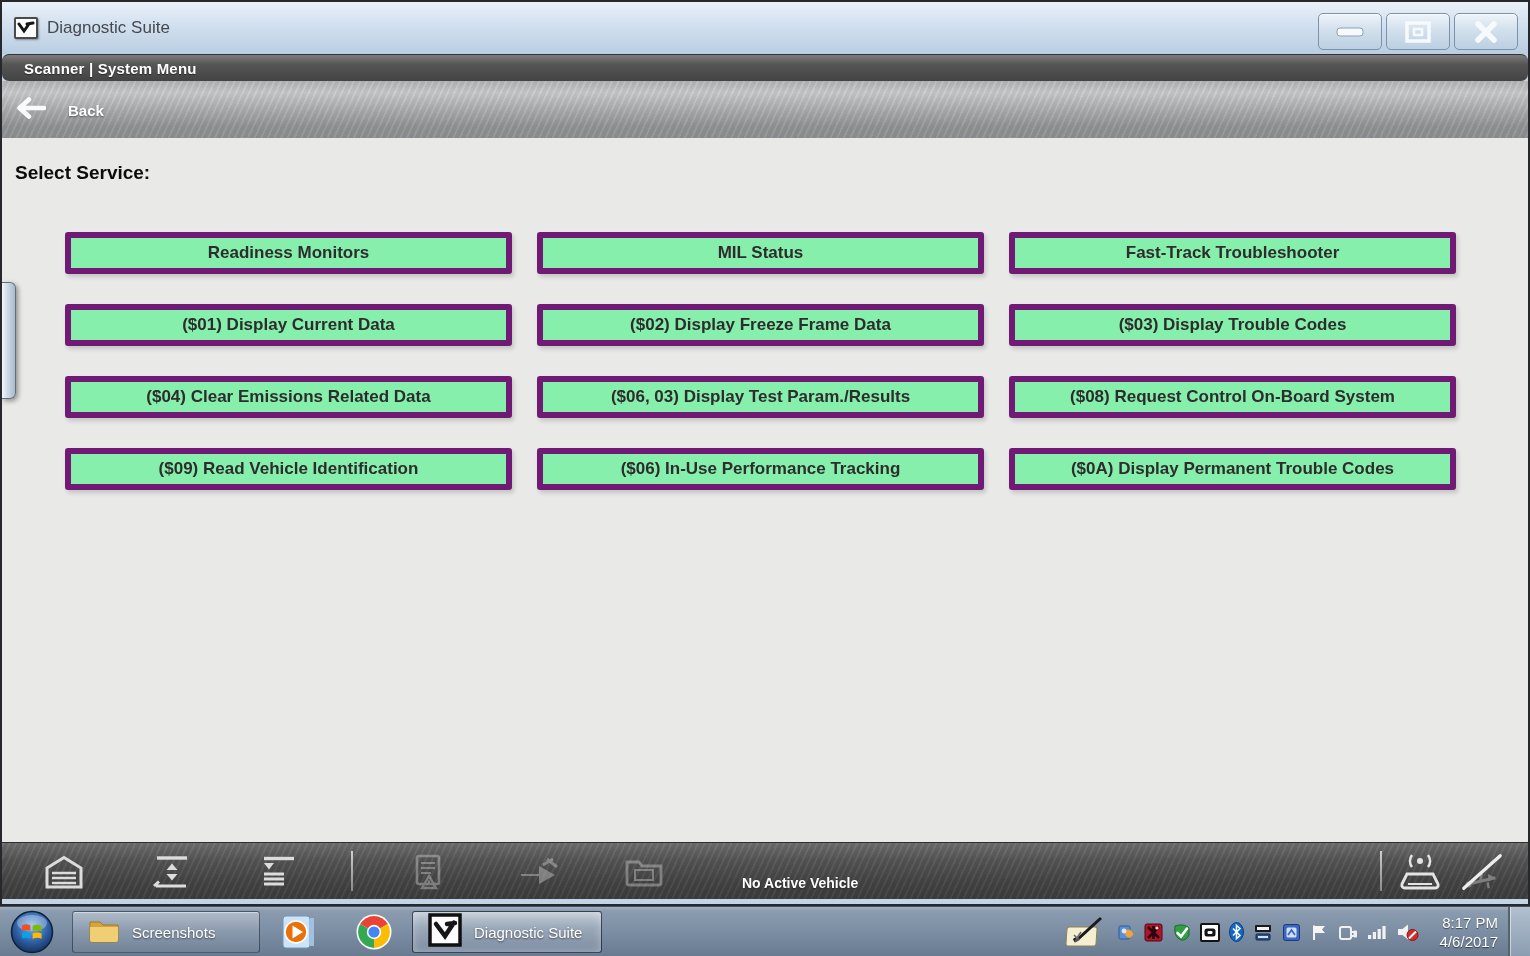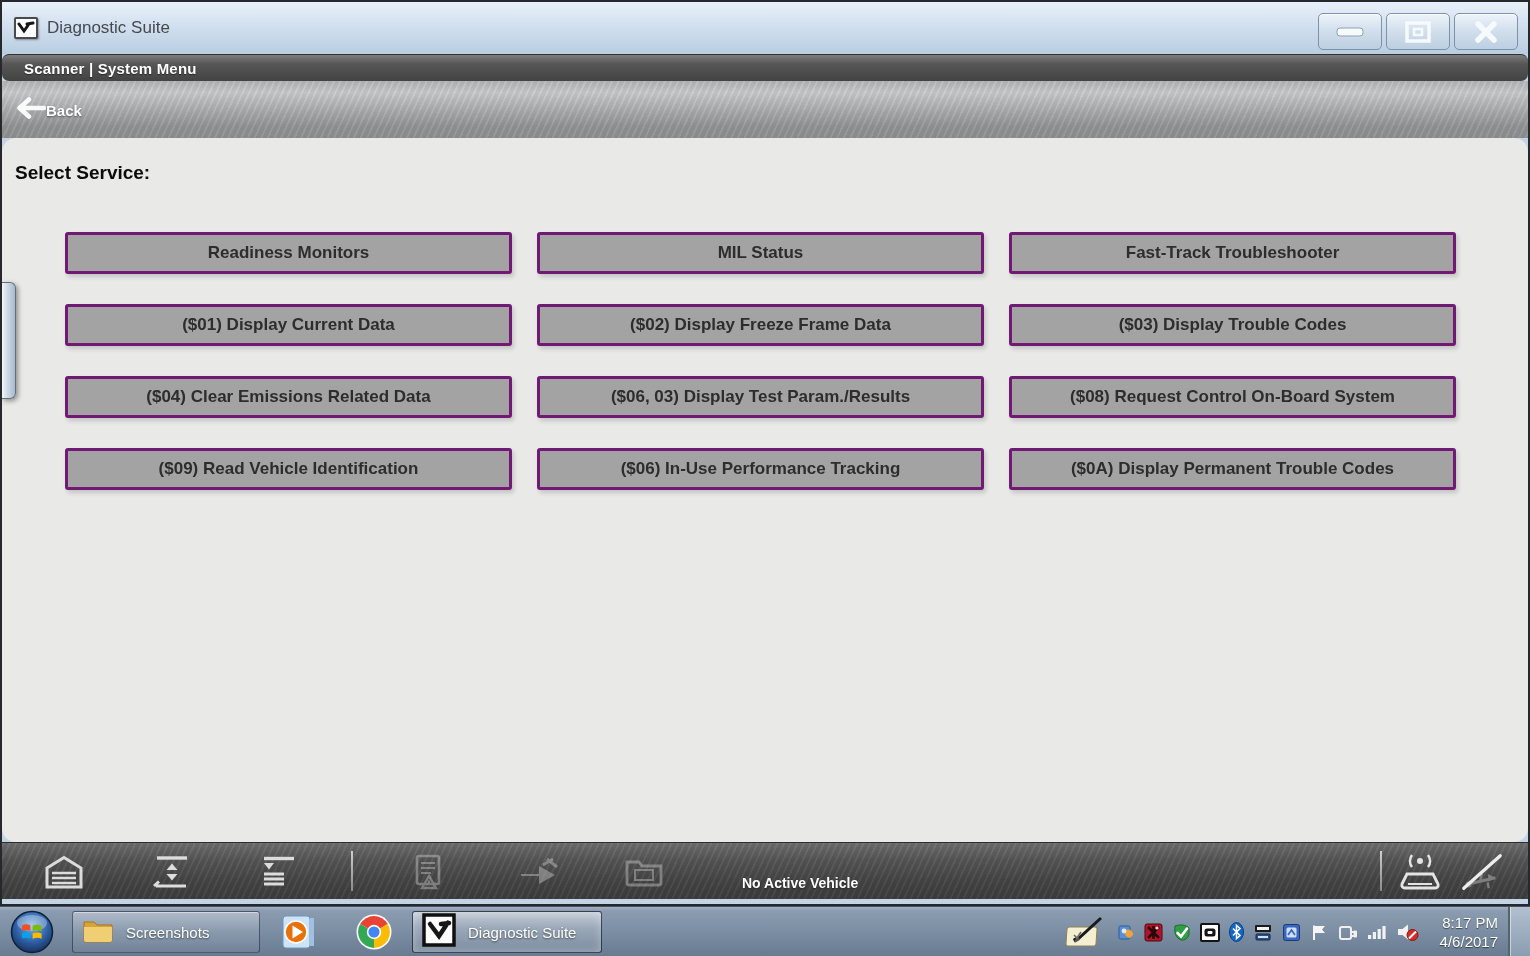--- a/index.html
+++ b/index.html
@@ -22,28 +22,28 @@
     display:flex; align-items:center; justify-content:center; box-shadow:inset 0 1px 0 rgba(255,255,255,.8); cursor:default; }
 
   .menubar { height:27px; background:linear-gradient(180deg,#7d7d7d 0%,#565656 35%,#434343 100%);
     display:flex; align-items:center; padding-left:22px; border-top:1px solid #333;border-radius:7px; }
   .menubar span { color:#fff; font-weight:bold; font-size:15px; letter-spacing:.2px; text-shadow:0 1px 1px rgba(0,0,0,.5); }
 
   .backbar { position:relative; height:57px;
     background:linear-gradient(180deg,#b4b6b7 0%,#c9cbcc 20%,#a8aaab 55%,#929495 80%,#8e9091 100%); }
   .backbar::after { content:""; position:absolute; inset:0;
     background:repeating-linear-gradient(115deg, rgba(255,255,255,.05) 0 2px, rgba(0,0,0,.05) 2px 6px); }
-  .back-hit { position:absolute; left:12px; top:9px; height:40px; display:flex; align-items:center; z-index:2; cursor:pointer; }
+  .back-hit { position:absolute; left:12px; top:9px; height:40px; display:flex; align-items:center; gap:22px; z-index:2; cursor:pointer; }
   .back-label { color:#fff; font-weight:bold; font-size:15px; text-shadow:0 1px 2px rgba(0,0,0,.45); }
 
-  .content { position:relative; height:704px; background:#e9e9e7; overflow:hidden;border-radius:14px; }
+  .content { position:relative; height:704px; background:#e9e9e7; overflow:hidden; }
   .heading { margin:24px 0 0 13px; font-size:19px; font-weight:bold; color:#0c0c0c; }
   .srv-grid { display:grid; grid-template-columns:repeat(3,447px); column-gap:25px; row-gap:30px;
     margin:48px 0 0 63px; }
-  .srv-btn { height:42px; background:#a3a3a3; border:3px solid #701a75; border-radius:3px;
+  .srv-btn { height:42px; background:#86efac; border:6px solid #701a75; border-radius:3px;
     font-family:"Liberation Sans",sans-serif; font-size:17px; font-weight:bold; color:#2d2d2d;
     box-shadow:2px 3px 4px rgba(0,0,0,.16); cursor:pointer; }
   .drawer-handle { position:absolute; left:0; top:144px; width:14px; height:117px;
     background:linear-gradient(90deg,#f2f6fa 0%,#cfdbe7 40%,#a9bac9 100%);
     border:1px solid #5f6f80; border-left:none; border-radius:0 6px 6px 0;
     box-shadow:2px 2px 5px rgba(0,0,0,.4); cursor:pointer; }
 
   .toolbar { position:relative; height:57px;
     background:linear-gradient(180deg,#6f6f6f 0%,#565656 30%,#464646 65%,#3d3d3d 100%);
     border-top:1px solid #2e2e2e; }
@@ -54,21 +54,21 @@
   .tb-sep { position:absolute; top:8px; width:2px; height:40px; background:linear-gradient(180deg,#cfcfcf,#8a8a8a); z-index:2; }
   .tb-status { position:absolute; left:740px; top:32px; color:#fff; font-weight:bold; font-size:14px; text-shadow:0 1px 2px rgba(0,0,0,.5); z-index:2; }
 
   
   .taskbar { position:absolute; left:0; bottom:0; width:1530px; height:50px;
     background:linear-gradient(180deg,#a3b2c3 0%,#8b9cb0 8%,#7e90a5 45%,#697b91 100%);
     border-top:1px solid #45525f; }
   .start-orb { position:absolute; left:10px; top:3px; width:44px; height:44px; cursor:pointer; }
   .tb-btn { position:absolute; top:4px; height:42px; border-radius:3px; border:1px solid rgba(20,30,45,.55);
     background:linear-gradient(180deg,rgba(255,255,255,.32) 0%,rgba(255,255,255,.12) 45%,rgba(255,255,255,.04) 100%);
-    box-shadow:inset 0 1px 0 rgba(255,255,255,.45); display:flex; align-items:center; padding-left:9px; gap:12px; cursor:pointer; }
+    box-shadow:inset 0 1px 0 rgba(255,255,255,.45); display:flex; align-items:center; padding-left:15px; gap:12px; cursor:pointer; }
   .tb-btn .lbl { color:#fff; font-size:15px; text-shadow:0 1px 2px rgba(0,0,0,.55); }
   .tb-btn.active { background:linear-gradient(180deg,rgba(255,255,255,.5) 0%,rgba(255,255,255,.22) 40%,rgba(255,255,255,.1) 100%);
     border-color:rgba(10,20,35,.7); box-shadow:inset 0 0 8px rgba(255,255,255,.35); }
   .pinned { position:absolute; top:6px; width:40px; height:38px; display:flex; align-items:center; justify-content:center; cursor:pointer; }
 
   .tray { position:absolute; right:110px; top:0; height:50px; display:flex; align-items:center; gap:9px; }
   .tray-ico { display:flex; align-items:center; justify-content:center; cursor:pointer; }
   .clock { position:absolute; right:32px; top:6px; width:72px; text-align:right; color:#fff; font-size:15px;
     line-height:19px; text-shadow:0 1px 1px rgba(0,0,0,.55); cursor:default; }
   .show-desktop { position:absolute; right:0; top:0; width:22px; height:50px;

